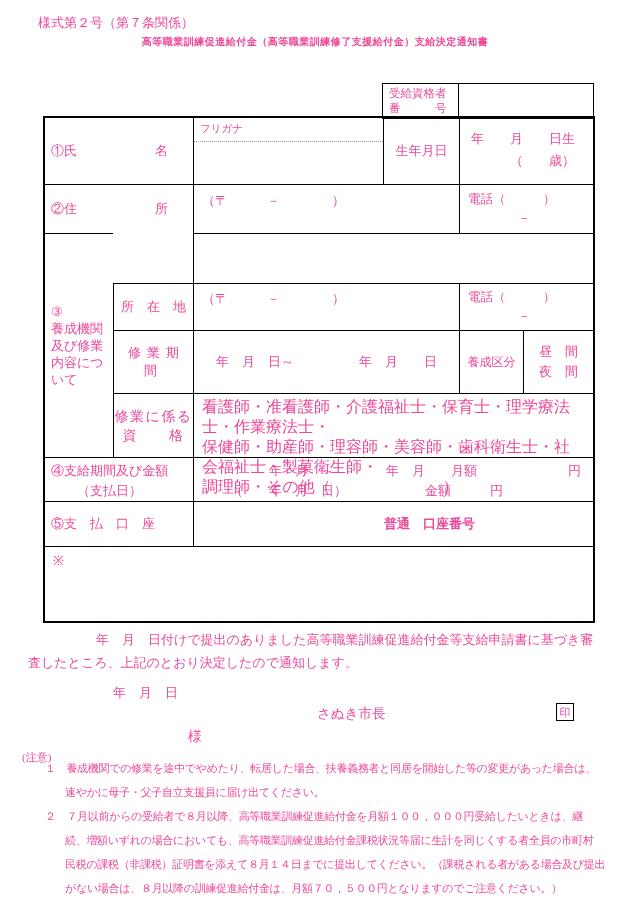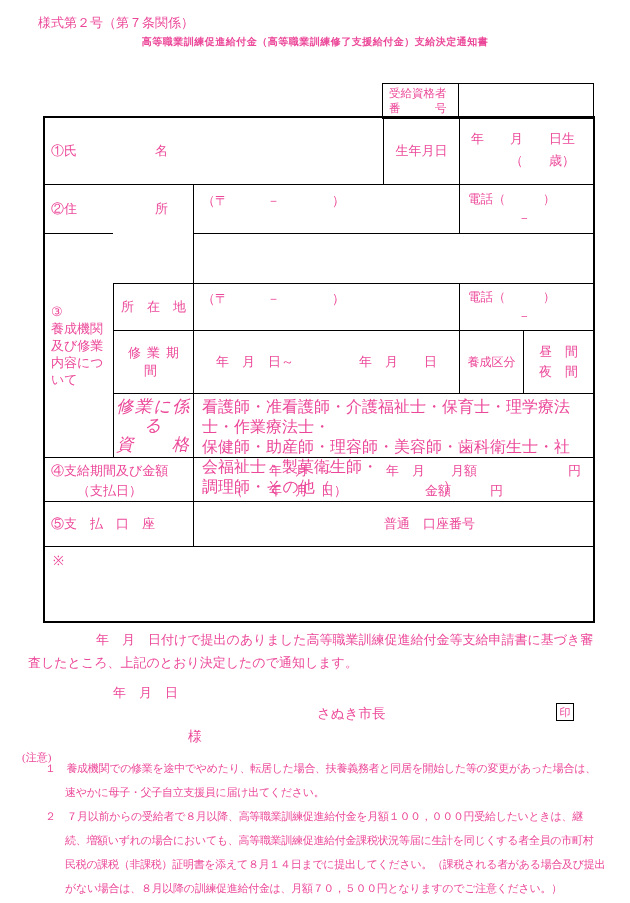--- a/index.html
+++ b/index.html
@@ -47,20 +47,24 @@
 
   <div class="abs recno">
     <div class="recno-label pre">受給資格者
 番　　　号</div>
     <div class="recno-value"></div>
   </div>
 
   <div class="abs mtable">
 
     <div class="cell cl" style="left:0;top:0;width:148px;height:66px;">①氏　　　　　　名</div>
+    <div class="cell bl" style="left:148px;top:0;width:190px;height:66px;">
+      <div class="furigana-head">フリガナ</div>
+      <div></div>
+    </div>
     <div class="cell bl cc" style="left:338px;top:0;width:76px;height:66px;">生年月日</div>
     <div class="cell bl pre" style="left:414px;top:0;width:134px;height:66px;text-align:right;padding:10px 18px 0 0;line-height:22px;">年　　月　　日生
 （　　歳）</div>
 
     <div class="cell bt cl" style="left:0;top:66px;width:148px;height:49px;">②住　　　　　　所</div>
     <div class="cell bl bt" style="left:148px;top:66px;width:266px;height:49px;padding:7px 8px;">（〒　　　－　　　　）</div>
     <div class="cell bl bt pre" style="left:414px;top:66px;width:134px;height:49px;padding:5px 8px;font-size:12.5px;line-height:19px;">電話（　　　）
 　　　　－</div>
 
     <div class="cell bt cc pre" style="left:0;top:115px;width:68px;height:224px;line-height:17px;text-align:left;justify-content:flex-start;padding-left:6px;">③
@@ -75,33 +79,33 @@
     <div class="cell bl bt" style="left:148px;top:165px;width:266px;height:47px;padding:6px 8px;">（〒　　　－　　　　）</div>
     <div class="cell bl bt pre" style="left:414px;top:165px;width:134px;height:47px;padding:4px 8px;font-size:12.5px;line-height:19px;">電話（　　　）
 　　　　－</div>
 
     <div class="cell bl bt cc ls6" style="left:68px;top:212px;width:80px;height:63px;">修業期間</div>
     <div class="cell bl bt cc" style="left:414px;top:212px;width:64px;height:63px;font-size:12px;">養成区分</div>
     <div class="cell bl bt cc" style="left:148px;top:212px;width:266px;height:63px;white-space:pre;">年　月　日～　　　　　年　月　　日</div>
     <div class="cell bl bt cc pre" style="left:478px;top:212px;width:70px;height:63px;line-height:20px;">昼　間
 夜　間</div>
 
-    <div class="cell bl bt cc pre ls15" style="left:68px;top:275px;width:80px;height:64px;font-size:17px;line-height:19px;font-style:italic;">修業に係る
+    <div class="cell bl bt cc pre ls15" style="left:68px;top:275px;width:80px;height:64px;font-size:14px;line-height:19px;">修業に係る
 資　　格</div>
     <div class="cell bl bt pre qual" style="left:148px;top:275px;width:400px;height:64px;">看護師・准看護師・介護福祉士・保育士・理学療法士・作業療法士・
 保健師・助産師・理容師・美容師・歯科衛生士・社会福祉士・製菓衛生師・
 調理師・その他（　　　　　　　）</div>
 
     <div class="cell bt pre" style="left:0;top:339px;width:148px;height:44px;padding:3px 6px;line-height:20px;">④支給期間及び金額
 　　（支払日）</div>
     <div class="cell bl bt pre" style="left:148px;top:339px;width:400px;height:44px;padding:3px 10px;line-height:20px;">　　　　　年　月　～　　　　年　月　　月額　　　　　　　円
 　　（　　年　月　日）　　　　　　金額　　　円</div>
 
     <div class="cell bt cl" style="left:0;top:383px;width:148px;height:45px;">⑤支　払　口　座</div>
-    <div class="cell bl bt cc" style="left:148px;top:383px;width:400px;height:45px;padding-left:72px;">普通　口座番号</div>
+    <div class="cell bl bt cc" style="left:148px;top:383px;width:400px;height:45px;padding-left:72px;font-weight:bold;">普通　口座番号</div>
 
     <div class="cell bt" style="left:0;top:428px;width:548px;height:75px;padding:4px 8px;">※</div>
   </div>
 
   <div class="abs pre" style="left:28px;top:628px;width:572px;font-size:13px;line-height:23px;text-indent:68px;">年　月　日付けで提出のありました高等職業訓練促進給付金等支給申請書に基づき審
 査したところ、上記のとおり決定したので通知します。</div>
 
   <div class="abs" style="left:113px;top:684px;font-size:13px;">年　月　日</div>
   <div class="abs" style="left:317px;top:705px;font-size:13.5px;">さぬき市長</div>
   <div class="abs seal-box">印</div>

